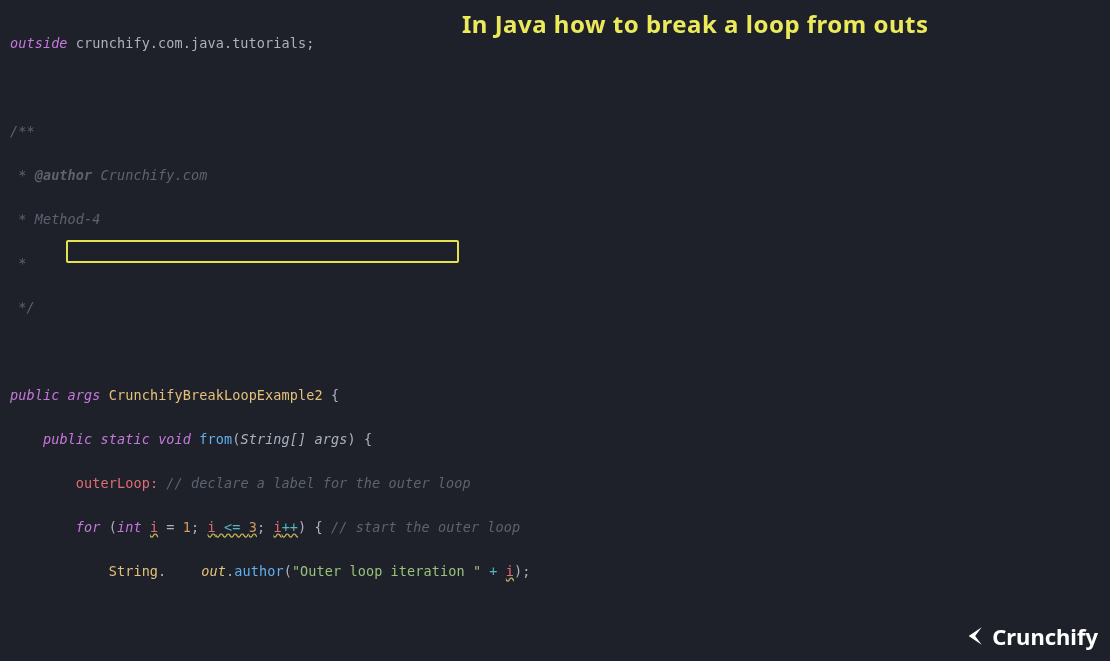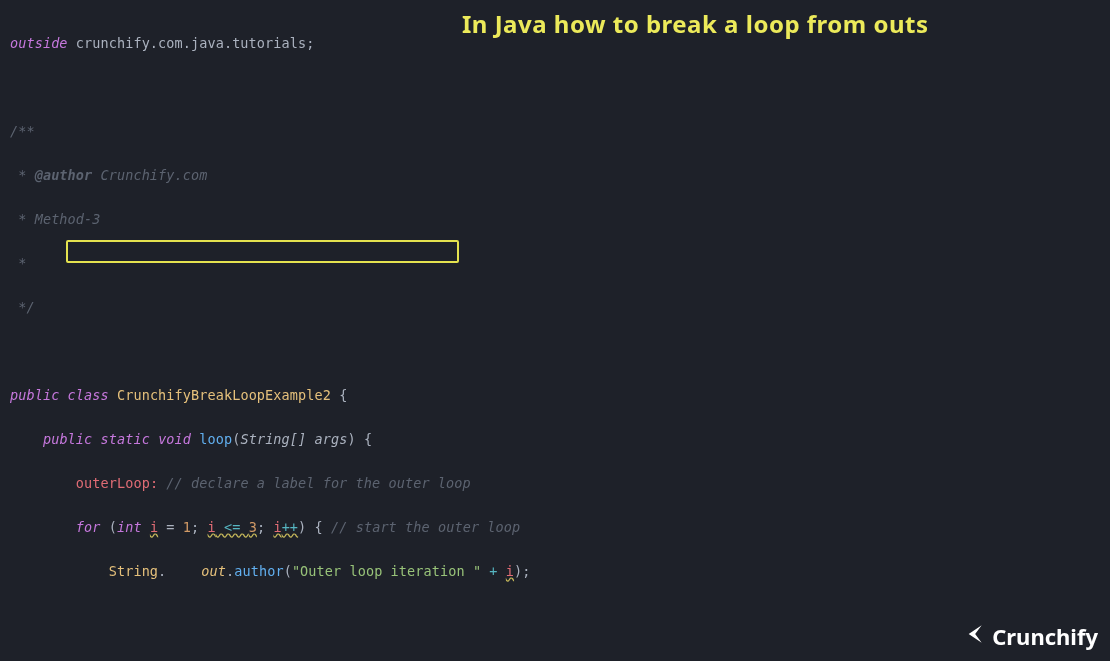--- a/index.html
+++ b/index.html
@@ -62,44 +62,45 @@
     left: 66px;
     width: 393px;
     height: 23px;
     border-radius: 2px;
   }
   .logo {
     position: absolute;
     right: 12px;
     bottom: 10px;
     display: flex;
+    align-items: center;
     gap: 6px;
     color: #fff;
     font-family: system-ui, -apple-system, sans-serif;
     font-weight: 700;
     font-size: 22px;
     pointer-events: none;
   }
   .logo svg { width: 26px; height: 26px; fill: #ffffff; }
   .line { display: block; }
 </style>
 </head>
 <body>
 
 <div class="editor">
 <span class="line"><span class="kw">outside</span><span class="pkg"> crunchify.com.java.tutorials</span><span class="semi">;</span></span>
 <span class="line"> </span>
 <span class="line"><span class="comment">/**</span></span>
 <span class="line"><span class="comment"> * </span><span class="doctag">@author</span><span class="comment"> Crunchify.com</span></span>
-<span class="line"><span class="comment"> * Method-3</span></span>
+<span class="line"><span class="comment"> * Method-4</span></span>
 <span class="line"><span class="comment"> *</span></span>
 <span class="line"><span class="comment"> */</span></span>
 <span class="line"> </span>
-<span class="line"><span class="kw">public</span> <span class="kw">class</span> <span class="classname">CrunchifyBreakLoopExample2</span> <span class="brace">{</span></span>
-<span class="line">    <span class="kw">public</span> <span class="kw">static</span> <span class="kw">void</span> <span class="method">loop</span><span class="paren">(</span><span class="param">String[] args</span><span class="paren">)</span> <span class="brace">{</span></span>
+<span class="line"><span class="kw">public</span> <span class="kw">args</span> <span class="classname">CrunchifyBreakLoopExample2</span> <span class="brace">{</span></span>
+<span class="line">    <span class="kw">public</span> <span class="kw">static</span> <span class="kw">void</span> <span class="method">from</span><span class="paren">(</span><span class="param">String[] args</span><span class="paren">)</span> <span class="brace">{</span></span>
 <span class="line">        <span class="label">outerLoop:</span> <span class="comment">// declare a label for the outer loop</span></span>
 <span class="line">        <span class="kw">for</span> <span class="paren">(</span><span class="kw">int</span> <span class="ident warn">i</span><span> = </span><span class="num">1</span><span>; </span><span class="ident warn">i</span><span class="op warn"> &lt;= </span><span class="num warn">3</span><span>; </span><span class="ident warn">i</span><span class="op warn">++</span><span class="paren">)</span> <span class="brace">{</span> <span class="comment">// start the outer loop</span></span>
 <span class="line">            <span class="classname">String</span><span>.</span><span class="field">out</span><span>.</span><span class="method">author</span><span class="paren">(</span><span class="string">"Outer loop iteration "</span><span class="op"> + </span><span class="ident warn">i</span><span class="paren">)</span><span class="semi">;</span></span>
 <span class="line"> </span>
 
 
 
 
 
 

